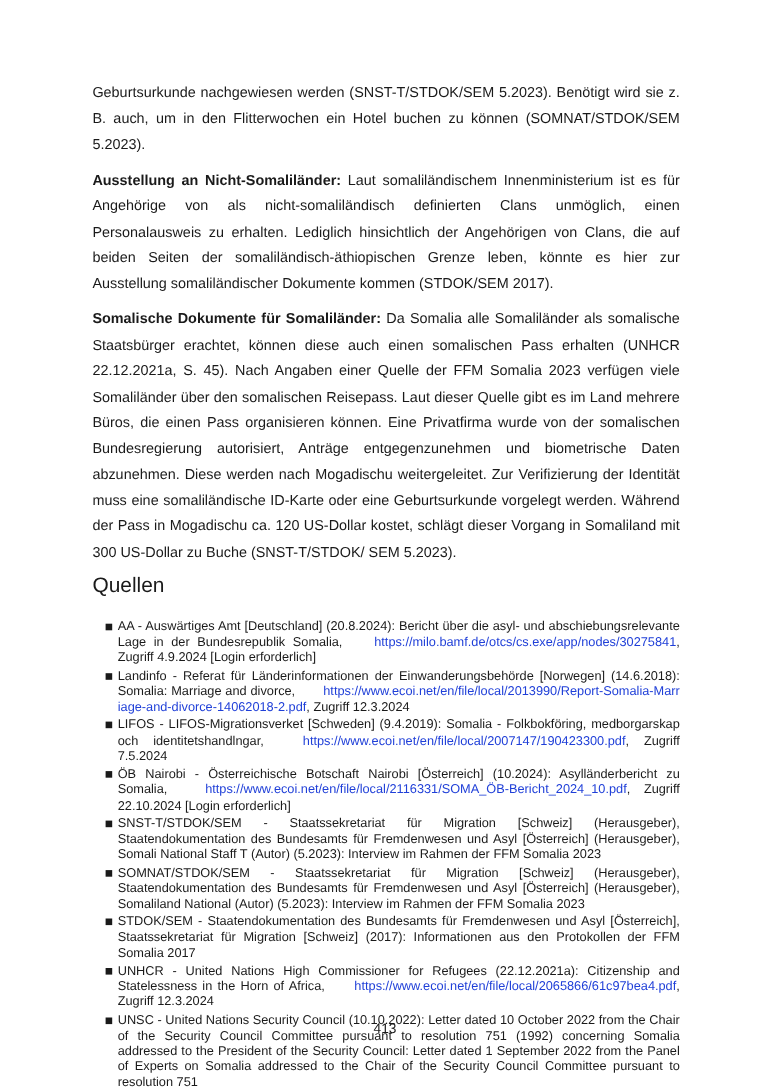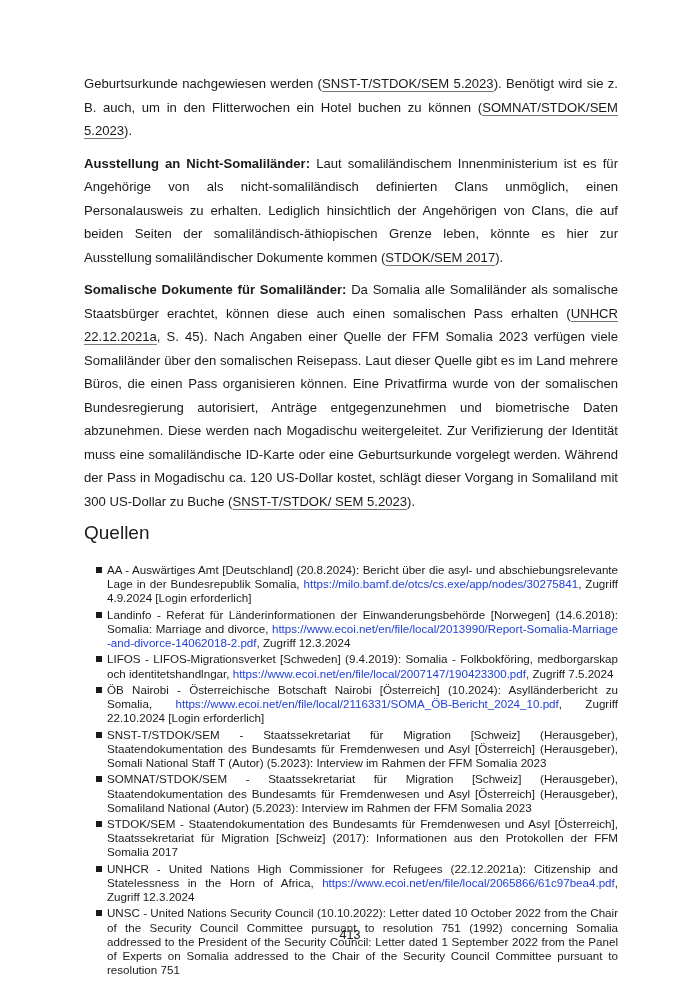--- a/index.html
+++ b/index.html
@@ -1,27 +1,27 @@
 <!DOCTYPE html>
 <html><head>
   <meta charset="utf-8">
   <style>
     html, body { margin: 0; padding: 0; background: #ffffff; }
     body { width: 700px; height: 990px; position: relative; overflow: hidden;
       font-family: "Liberation Sans", sans-serif; color: #1a1a1a; }
     .page { position: absolute; left: 84px; top: 72px; width: 534px; }
     .para { font-size: 13.1px; line-height: 23.5px; text-align: justify; margin: 0 0 9px 0; }
     .para b { font-weight: bold; margin-top: 18px; }
-    .ref { text-decoration: underline; text-decoration-color: #777; text-underline-offset: 3px; }
+    .ref { text-decoration-color: #777; text-underline-offset: 3px; }
     .sources-heading { font-size: 19px; line-height: 20px; margin: 10px 0 20px 0; }
     ul.sources { list-style: none; margin: 0; padding: 0 0 0 12px; }
     ul.sources li { position: relative; padding-left: 11px; font-size: 11.6px; line-height: 14.2px;
       text-align: justify; margin-bottom: 2.1px; }
     ul.sources li .bullet { position: absolute; left: 0; top: 4px; width: 6px; height: 6px; background: #1a1a1a; }
-    .link { color: #1f3fd8; }
+    .link { color: #1f3fd8; margin-left: 22px; }
     .page-number { position: absolute; left: 0; width: 700px; top: 928px; text-align: center; font-size: 12.5px; }
   </style>
 </head>
 <body>
 
 <div class="page">
   <p class="para"><span>Geburtsurkunde nachgewiesen werden (</span><span class="ref">SNST-T/STDOK/SEM 5.2023</span><span>). Benötigt wird sie z. B. auch, um in den Flitterwochen ein Hotel buchen zu können (</span><span class="ref">SOMNAT/STDOK/SEM 5.2023</span><span>).</span></p>
 
   <p class="para"><b>Ausstellung an Nicht-Somaliländer:</b><span> Laut somaliländischem Innenministerium ist es für Angehörige von als nicht-somaliländisch definierten Clans unmöglich, einen Personalausweis zu erhalten. Lediglich hinsichtlich der Angehörigen von Clans, die auf beiden Seiten der somaliländisch-äthiopischen Grenze leben, könnte es hier zur Ausstellung somaliländischer Dokumente kommen (</span><span class="ref">STDOK/SEM 2017</span><span>).</span></p>
 

